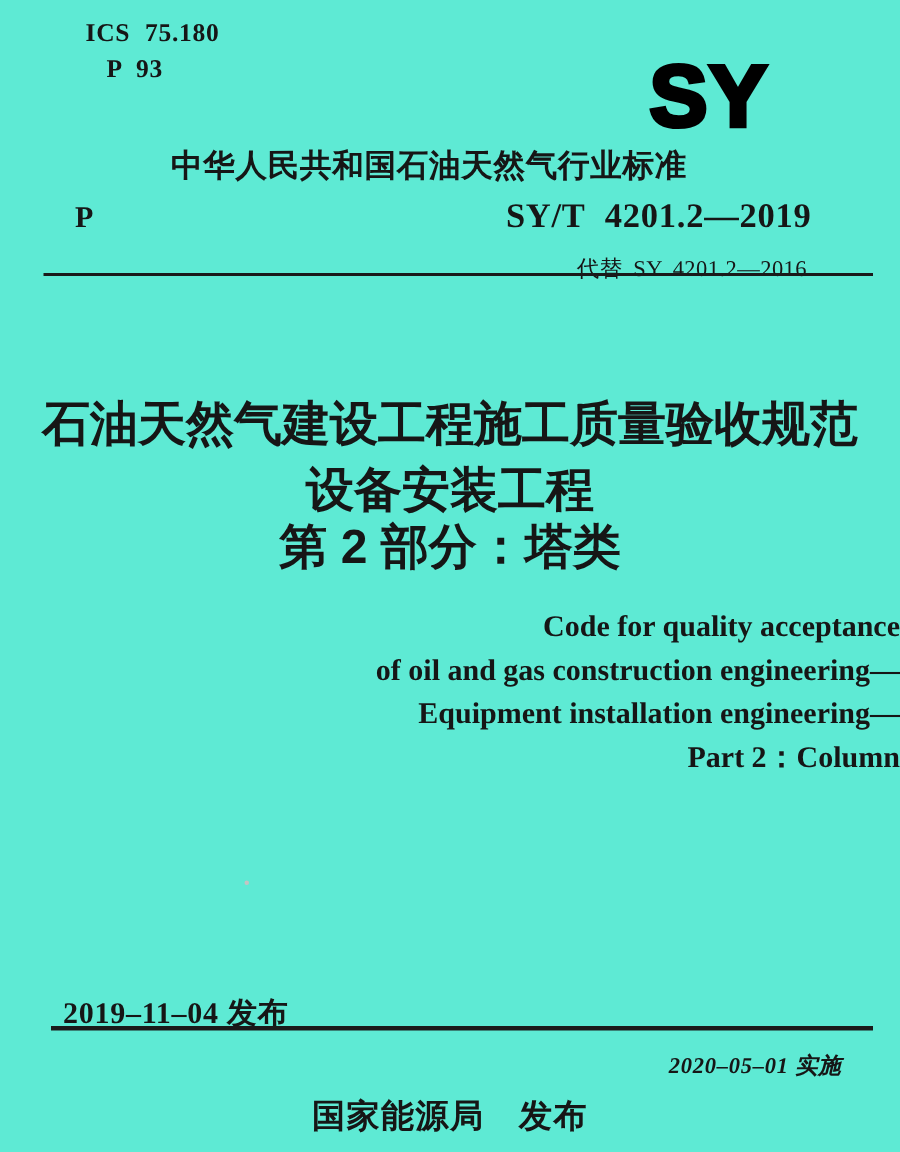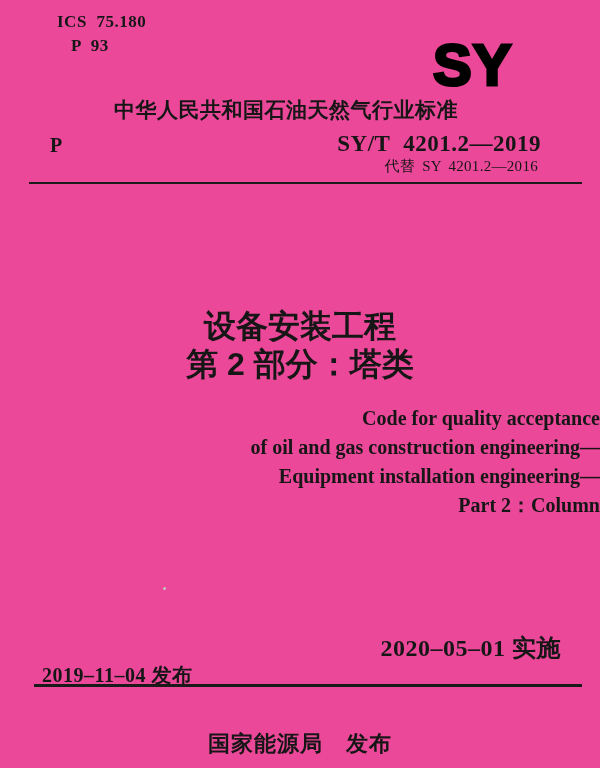--- a/index.html
+++ b/index.html
@@ -4,21 +4,21 @@
 <style>
   * { margin: 0; padding: 0; box-sizing: border-box; }
   html, body { background: #e8e8e8; }
   body { font-family: "Liberation Serif", serif; }
 
   .page {
     position: relative;
     width: 600px;
     height: 768px;
     margin: 0 auto;
-    background: #ec4899;
+    background: #5eead4;
     color: #161616;
     overflow: hidden;
   }
 
   
   .ics {
     position: absolute; left: 57px; top: 12px;
     font-size: 17px; font-weight: bold; letter-spacing: 0.5px; word-spacing: 5px;
     font-family: "Liberation Serif", serif;
   }
@@ -49,21 +49,21 @@
     position: absolute; left: 50px; top: 134px;
     font-size: 20px; font-weight: bold;
     font-family: "Liberation Serif", serif;
   }
   .std-number {
     position: absolute; right: 59px; top: 131px;
     font-size: 23px; font-weight: bold; letter-spacing: 0.5px; word-spacing: 7px;
     font-family: "Liberation Serif", serif;
   }
   .replaces {
-    position: absolute; right: 62px; top: 157px;
+    position: absolute; right: 62px; top: 170px;
     font-size: 15px; letter-spacing: 0.3px; word-spacing: 3px;
     font-family: "Liberation Serif", serif;
   }
 
   .rule-top {
     position: absolute; left: 29px; top: 182px; width: 553px; height: 2px;
     background: #1a1a1a;
   }
 
   
@@ -91,23 +91,24 @@
     background: #c4c4c2; border-radius: 50%;
   }
 
   
   .date-issue {
     position: absolute; left: 42px; top: 662px;
     font-size: 20px; font-weight: bold; letter-spacing: 0.5px;
     font-family: "Liberation Serif", serif;
   }
   .date-impl {
-    position: absolute; right: 39px; top: 632px;
-    font-size: 24px; font-weight: bold; letter-spacing: 0.5px;
+    position: absolute; right: 39px; top: 701px;
+    font-size: 15px; font-weight: bold; letter-spacing: 0.5px;
     font-family: "Liberation Serif", serif;
+    font-style: italic;
   }
   .rule-bottom {
     position: absolute; left: 34px; top: 684px; width: 548px; height: 3px;
     background: #1a1a1a;
   }
 
   
   .publisher {
     position: absolute; left: 0; top: 729px; width: 600px;
     text-align: center;
@@ -126,20 +127,21 @@
   <div class="logo">SY</div>
 
   <div class="std-type">中华人民共和国石油天然气行业标准</div>
 
   <div class="doc-class">P</div>
   <div class="std-number">SY/T 4201.2—2019</div>
   <div class="replaces">代替 SY 4201.2—2016</div>
 
   <div class="rule-top"></div>
 
+  <div class="title-cn l1">石油天然气建设工程施工质量验收规范</div>
   <div class="title-cn l2">设备安装工程</div>
   <div class="title-cn l3">第 2 部分：塔类</div>
 
   <div class="title-en">
     <div>Code for quality acceptance</div>
     <div>of oil and gas construction engineering—</div>
     <div>Equipment installation engineering—</div>
     <div>Part 2：Column</div>
   </div>
 

